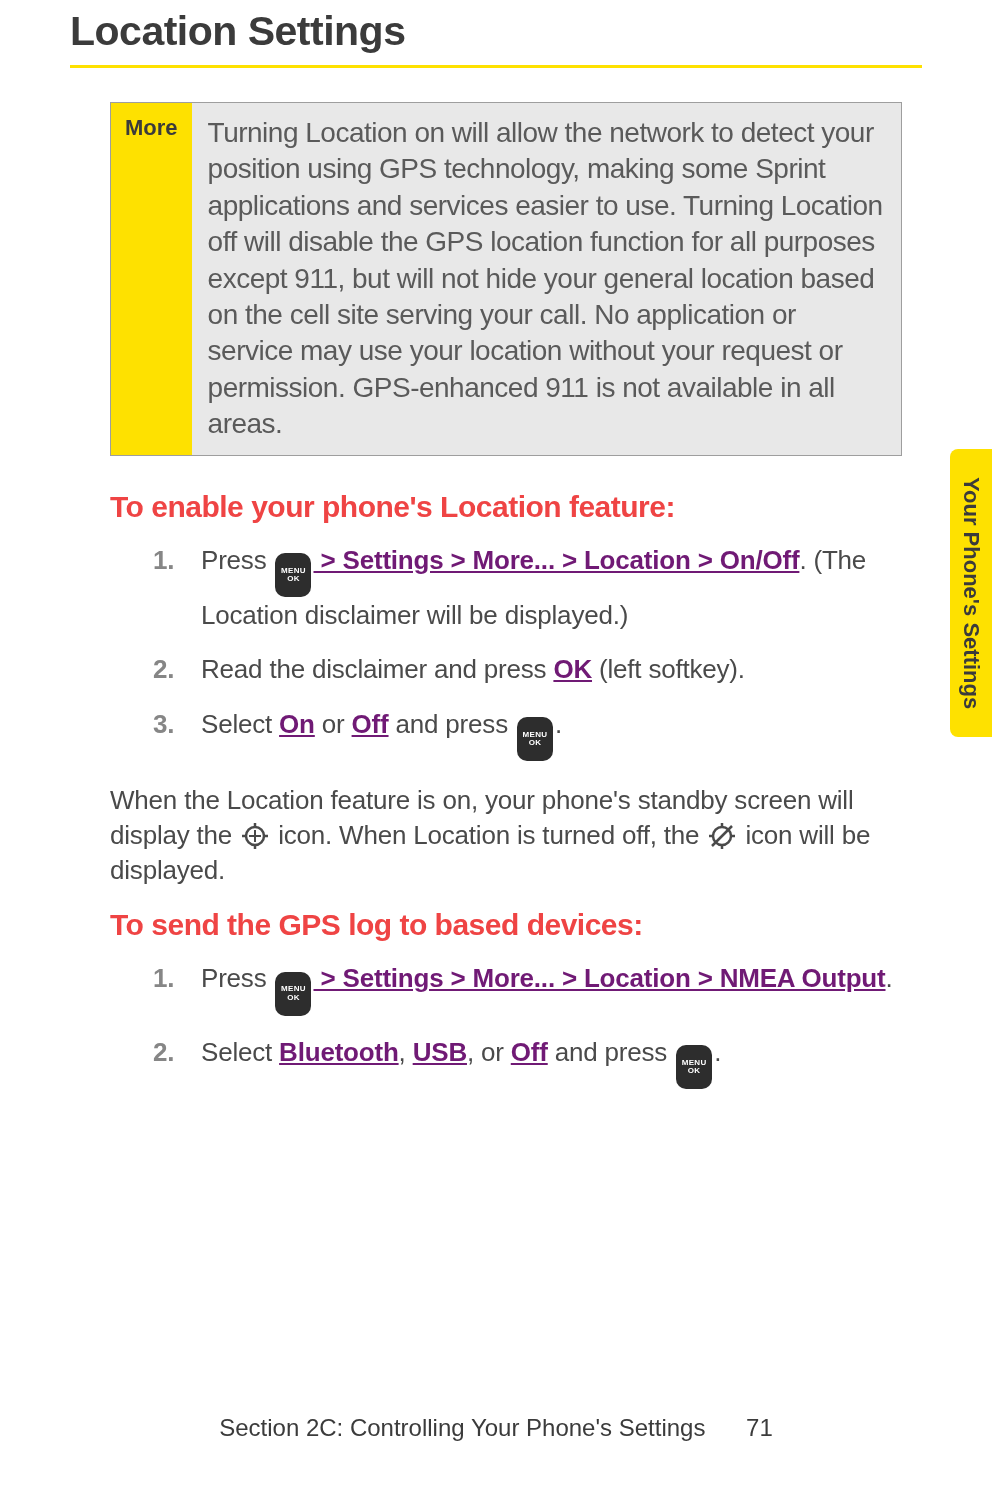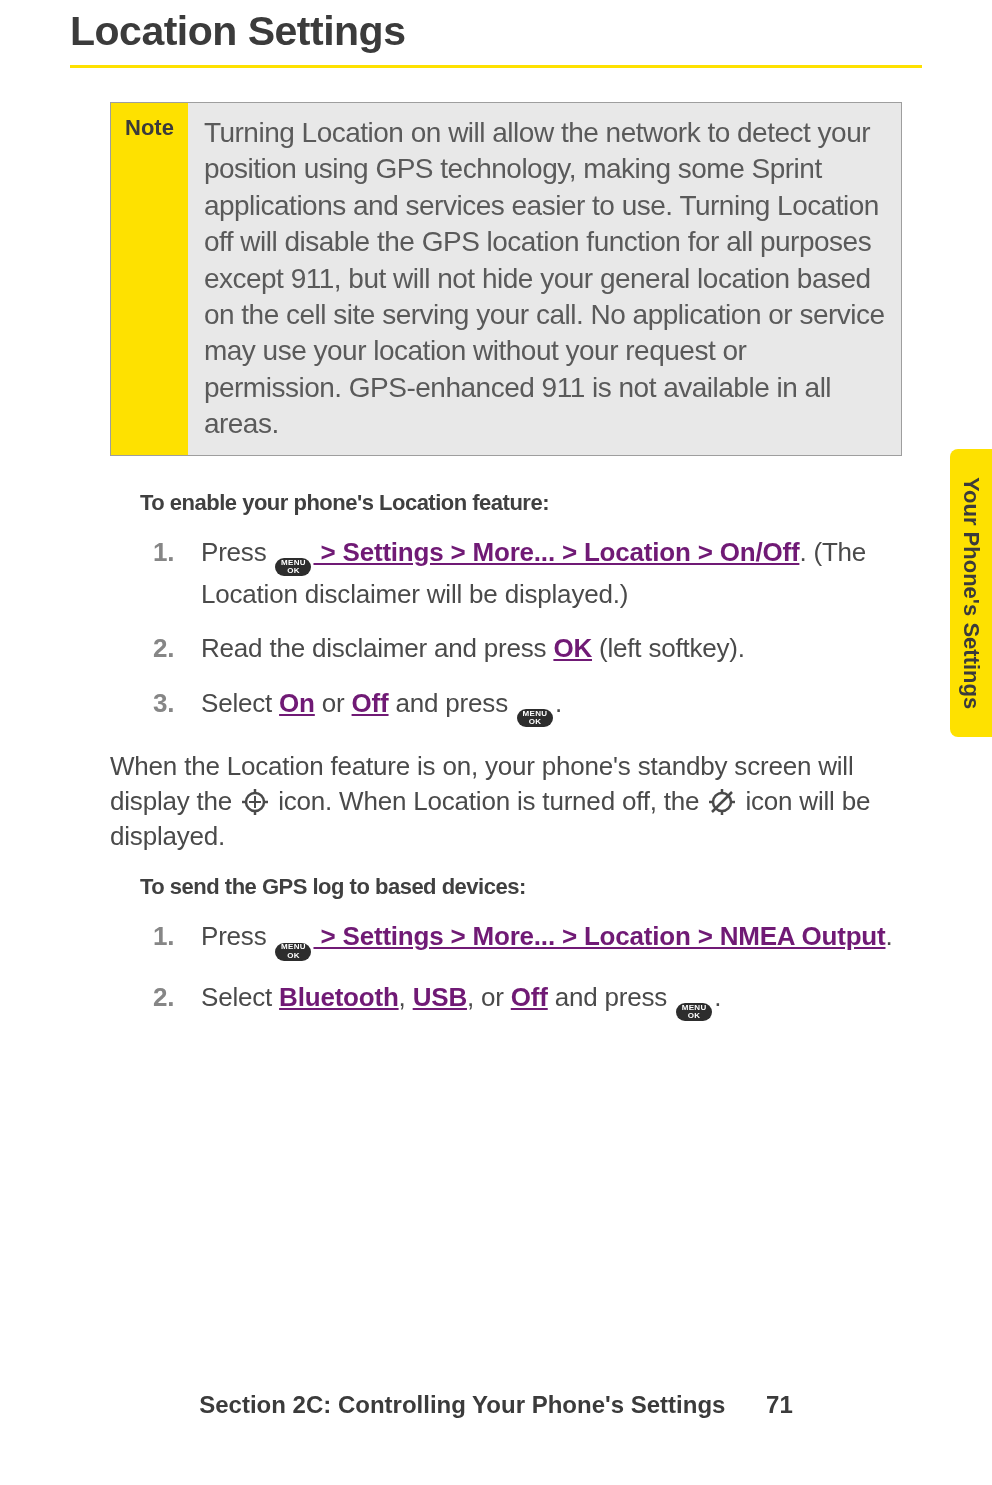--- a/index.html
+++ b/index.html
@@ -59,26 +59,25 @@
   .note-text {
     background: #e8e8e8;
     color: #5a5a5a;
     font-size: 28px;
     line-height: 1.3;
     padding: 12px 16px;
     flex: 1;
     letter-spacing: -0.5px;
   }
   .subheading {
-    font-size: 22px;
-    font-weight: 700;
-    color: #404040;
+    font-size: 30px;
+    font-weight: 700;
+    color: #ef4444;
     letter-spacing: -0.5px;
     margin-bottom: 18px;
-    margin-left: 30px;
   }
   ol {
     margin: 0 0 22px 0;
     padding-left: 50px;
     counter-reset: item;
     list-style: none;
   }
   ol li {
     counter-increment: item;
     font-size: 26px;
@@ -96,21 +95,21 @@
     font-weight: 700;
     color: #868686;
     font-size: 26px;
   }
   .menuok {
     display: inline-flex;
     flex-direction: column;
     align-items: center;
     justify-content: center;
     width: 36px;
-    height: 18px;
+    height: 44px;
     background: #2d2d2d;
     border-radius: 10px;
     vertical-align: -4px;
     line-height: 1;
     margin: 0 2px;
   }
   .menuok span {
     color: #fff;
     font-size: 8px;
     font-weight: 700;
@@ -146,45 +145,45 @@
   .side-tab-text {
     writing-mode: vertical-rl;
     font-size: 22px;
     font-weight: 700;
     color: #3b3b3b;
     letter-spacing: 0px;
     white-space: nowrap;
   }
   .footer {
     position: absolute;
-    bottom: 66px;
+    bottom: 43px;
     left: 0;
     right: 0;
     text-align: center;
     font-size: 24px;
-    font-weight: 700;
+    font-weight: 400;
     color: #3b3b3b;
   }
   .footer .pagenum {
     margin-left: 34px;
   }
 </style>
 </head>
 <body>
 
 <div class="page">
 
   <h1>Location Settings</h1>
   <div class="title-rule"></div>
 
   <div class="content">
 
 
     <div class="note-box">
-      <div class="note-label">Note</div>
+      <div class="note-label">More</div>
       <div class="note-text">Turning Location on will allow the network to detect your position using GPS technology, making some Sprint applications and services easier to use. Turning Location off will disable the GPS location function for all purposes except 911, but will not hide your general location based on the cell site serving your call. No application or service may use your location without your request or permission. GPS-enhanced 911 is not available in all areas.</div>
     </div>
 
     <div class="subheading">To enable your phone's Location feature:</div>
 
     <ol>
       <li>
         <span>Press </span><span class="menuok">
             <span>MENU</span>
             <span>OK</span>

